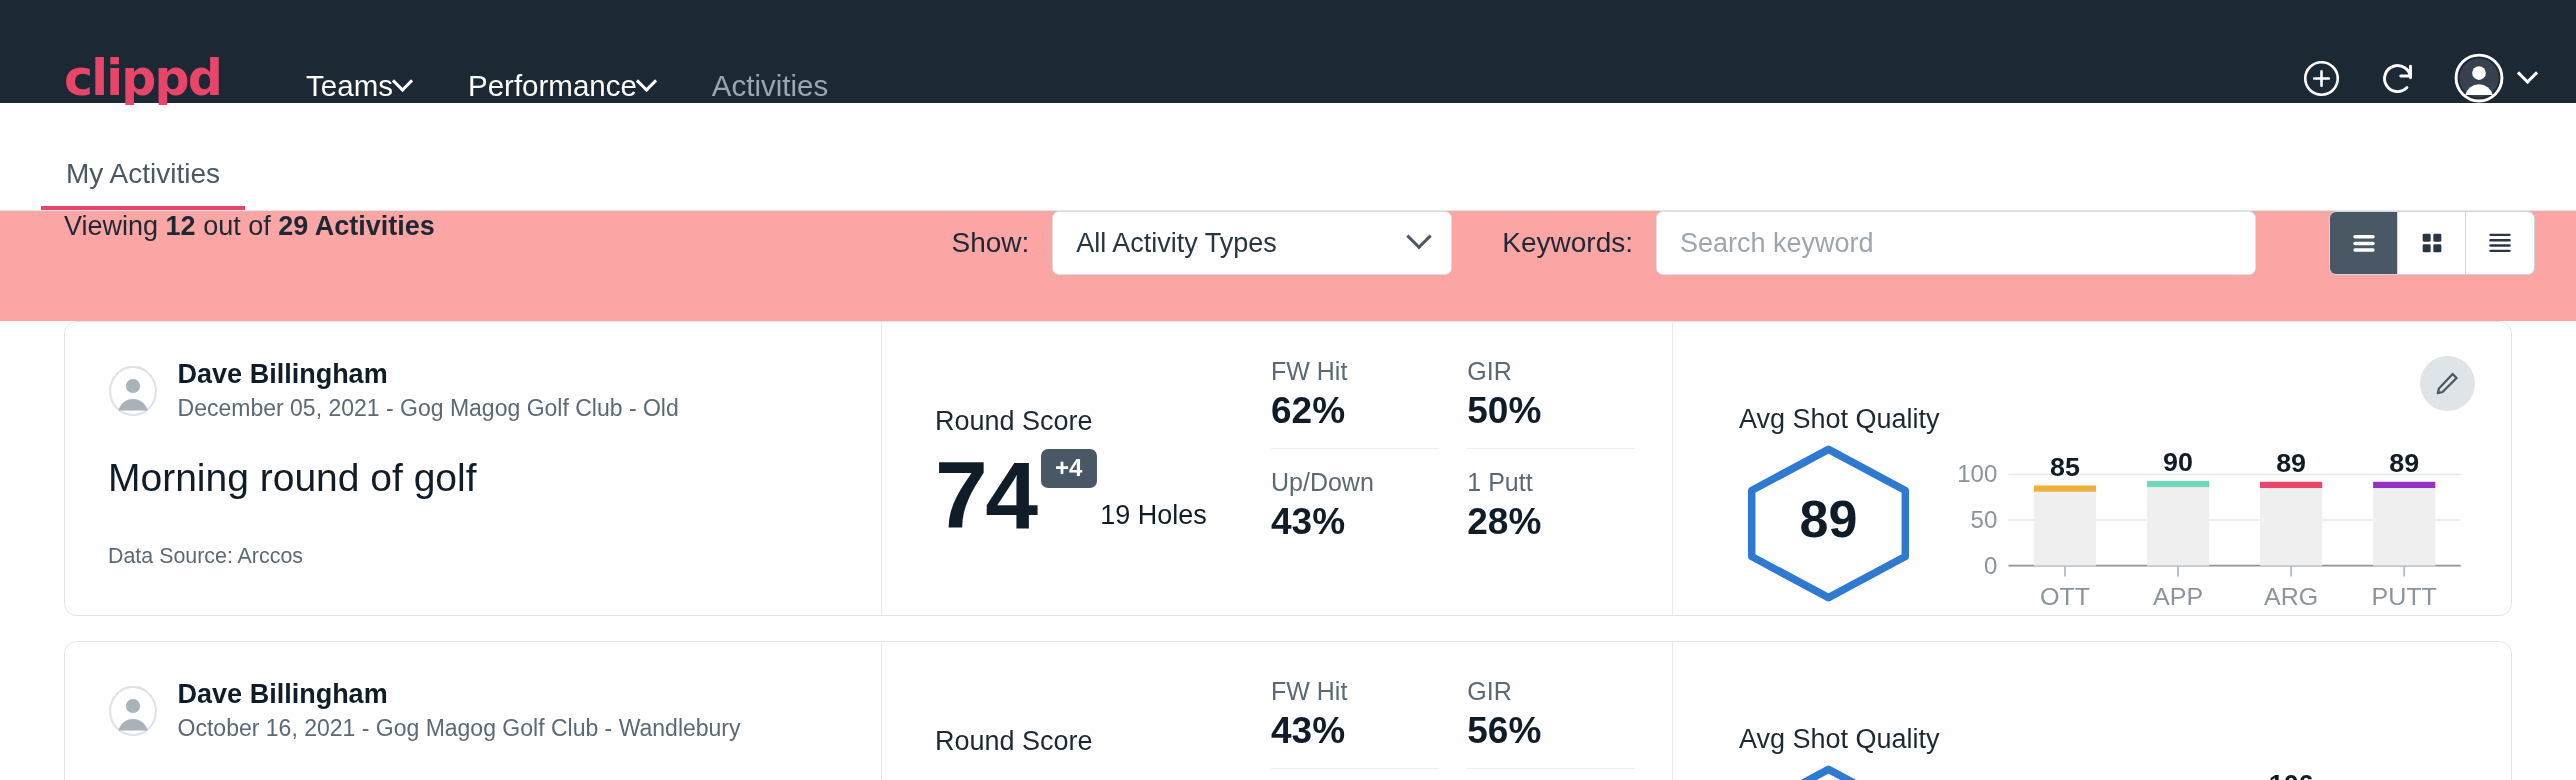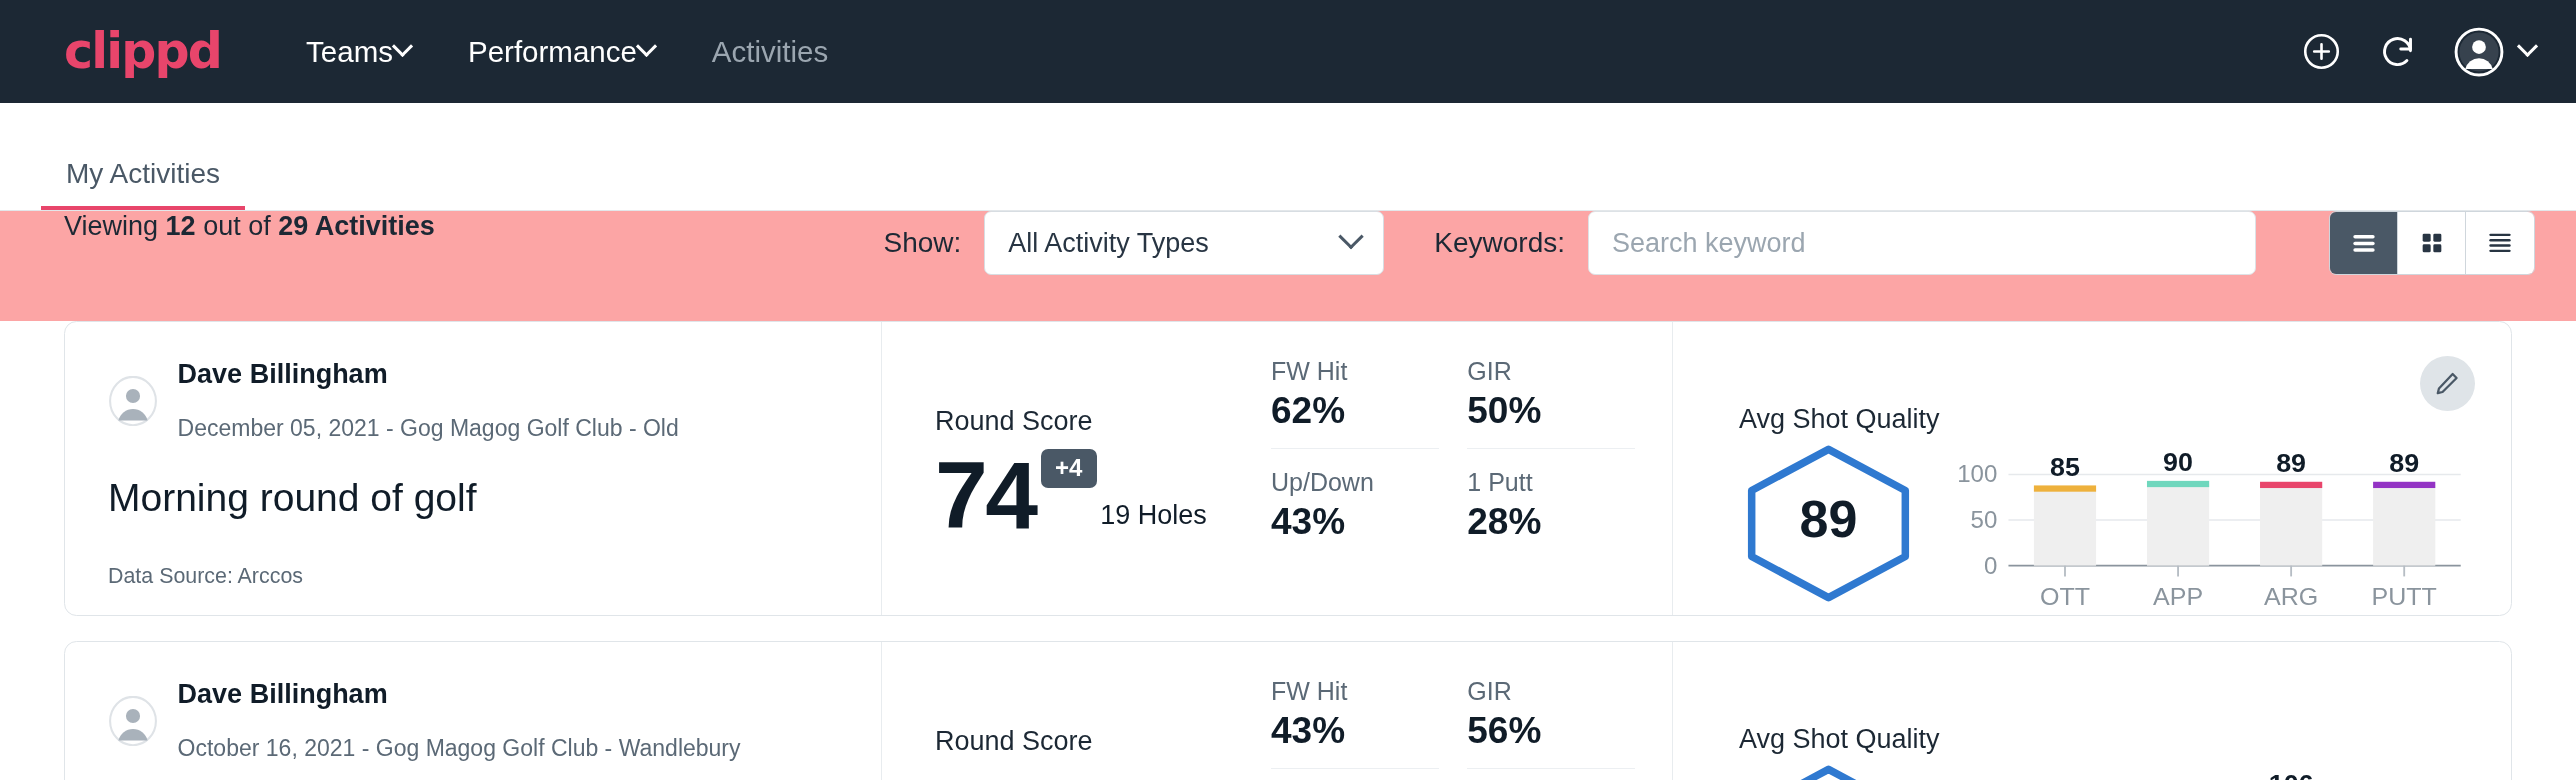--- a/index.html
+++ b/index.html
@@ -9,21 +9,21 @@
     background: #ffffff;
     font-family: "Liberation Sans", sans-serif;
     -webkit-font-smoothing: antialiased;
   }
 
   
   .topnav {
     height: 103px;
     background: #1c2834;
     display: flex;
-    align-items: center;
+    align-items: flex-end;
     padding: 0 41px 0 64px;
   }
   .logo {
     font-size: 49px;
     font-weight: 700;
     color: #e8456b;
     letter-spacing: -1.8px;
     line-height: 1;
     margin-right: 77px;
     font-family: "DejaVu Sans", sans-serif;
@@ -92,21 +92,21 @@
     position: relative;
   }
   .select-box .sel-chev {
     margin-left: auto;
     width: 18px; height: 18px;
     border-right: 3.6px solid #4a5866;
     border-bottom: 3.6px solid #4a5866;
     transform: rotate(45deg) translate(-4.5px,-4.5px);
   }
   .search-box {
-    width: 668px; height: 64px;
+    width: 600px; height: 64px;
     background: #ffffff;
     border: 1.8px solid #dde2e6;
     border-radius: 7.1px;
     padding: 0 23px;
     font-size: 27px;
     color: #283543;
     font-family: "Liberation Sans", sans-serif;
     outline: none;
   }
   .search-box::placeholder { color: #9ba6b0; }
@@ -142,21 +142,21 @@
     gap: 16px;
   }
   .card-col-left {
     width: 817px;
     padding: 36px 43px 0 43px;
     border-right: 1.8px solid #e8ecef;
     flex-shrink: 0;
   }
   .who { display: flex; align-items: center; gap: 19.6px; }
   .who-name { font-size: 27px; font-weight: 700; color: #101c28; line-height: 1.25; }
-  .who-sub { font-size: 23px; color: #5b6976; line-height: 1.3; margin-top: 22px; }
+  .who-sub { font-size: 23px; color: #5b6976; line-height: 1.3; margin-top: 2px; }
   .card-title { font-size: 39px; font-weight: 400; color: #101c28; margin-top: 32px; }
   .card-src { font-size: 21.4px; color: #5b6976; margin-top: 44px; }
 
   .card-col-score {
     width: 357px;
     padding: 36px 0 0 37px;
     flex-shrink: 0;
   }
   .sec-label { font-size: 27px; color: #1c2834; margin-top: 48px; }
   .score-row { display: flex; align-items: flex-end; margin-top: 12.5px; }

